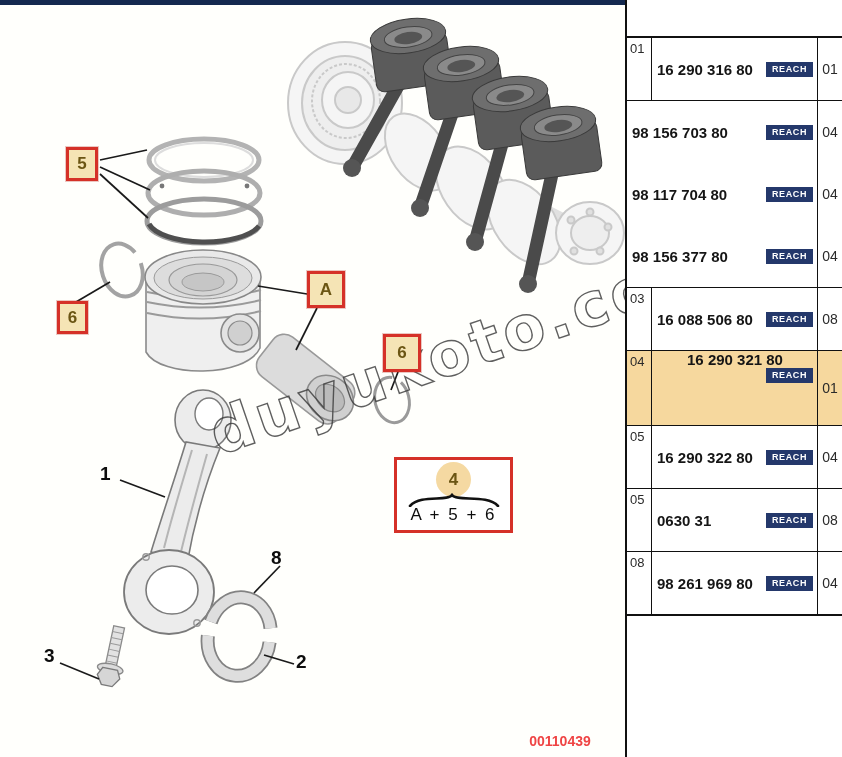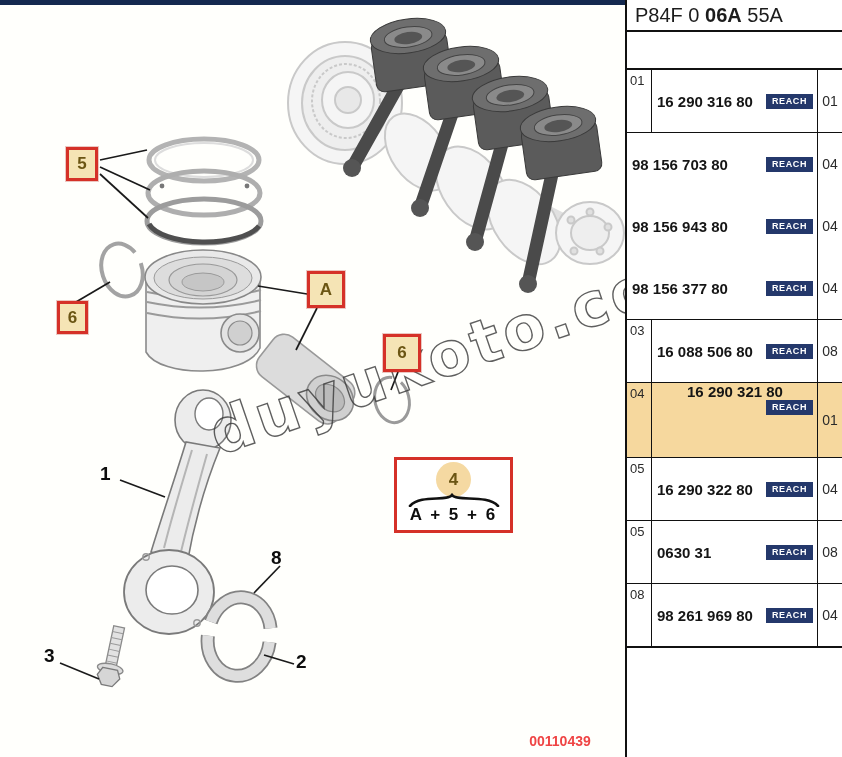--- a/index.html
+++ b/index.html
@@ -35,21 +35,21 @@
     position:absolute;left:394px;top:457px;width:119px;height:76px;
     border:3px solid var(--accent_red);background:#fff;
     display:flex;flex-direction:column;align-items:center;
   }
   .legend .gcircle{
     width:35px;height:35px;border-radius:50%;background:var(--circle_fill);
     display:flex;align-items:center;justify-content:center;
     color:var(--label_text);font-weight:bold;font-size:17px;margin-top:2px;
   }
   .legend .brace{margin-top:-4px;}
-  .legend .formula{font-weight:bold;font-size:17px;letter-spacing:2px;color:#0d0d0d;margin-top:-2px;}
+  .legend .formula{font-weight:normal;font-size:17px;letter-spacing:2px;color:#0d0d0d;margin-top:-2px;}
 
   .footer-date{position:absolute;left:4px;top:775px;font-weight:bold;font-size:14px;color:#141414;}
   .footer-doc{position:absolute;left:500px;top:733px;width:120px;text-align:center;font-weight:bold;font-size:14px;color:#ef4444;}
 
   
   .panel{position:absolute;left:625px;top:0;width:217px;height:757px;background:#fff;border-left:2px solid var(--border_dark);}
   .panel-header{height:32px;border-bottom:2px solid var(--border_dark);font-size:20px;color:#1c1c1c;
     padding:4px 0 0 8px;white-space:nowrap;overflow:hidden;}
   .parts-table{margin-top:36px;border-top:2px solid var(--border_dark);border-bottom:2px solid var(--border_dark);}
   .prow{display:flex;align-items:stretch;border-bottom:1.5px solid var(--border_dark);background:#fff;}
@@ -229,21 +229,20 @@
         <path d="M3,13 C14,1 40,9 45,2 C50,9 80,1 91,13" fill="none" stroke="#111111" stroke-width="2.6" stroke-linecap="round"></path>
       </svg>
       <div class="formula">A + 5 + 6</div>
     </div>
 
     <div class="footer-date">03/2017</div>
     <div class="footer-doc">00110439</div>
   </div>
 
   <div class="panel">
-    <div class="panel-header"><span>P84F 0 </span><b>06A</b><span> 55A</span></div>
 
     <div class="parts-table">
         <div class="prow">
           <div class="ref">01</div>
           <div class="parts">
             <div class="pline">
               <span class="pnum">16 290 316 80</span>
               <span class="reach">REACH</span>
             </div>
           </div>
@@ -251,21 +250,21 @@
             <div class="qline">01</div>
           </div>
         </div>
         <div class="prow">
           <div class="parts">
             <div class="pline">
               <span class="pnum">98 156 703 80</span>
               <span class="reach">REACH</span>
             </div>
             <div class="pline">
-              <span class="pnum">98 156 943 80</span>
+              <span class="pnum">98 117 704 80</span>
               <span class="reach">REACH</span>
             </div>
             <div class="pline">
               <span class="pnum">98 156 377 80</span>
               <span class="reach">REACH</span>
             </div>
           </div>
           <div class="qtys">
             <div class="qline">04</div>
             <div class="qline">04</div>

